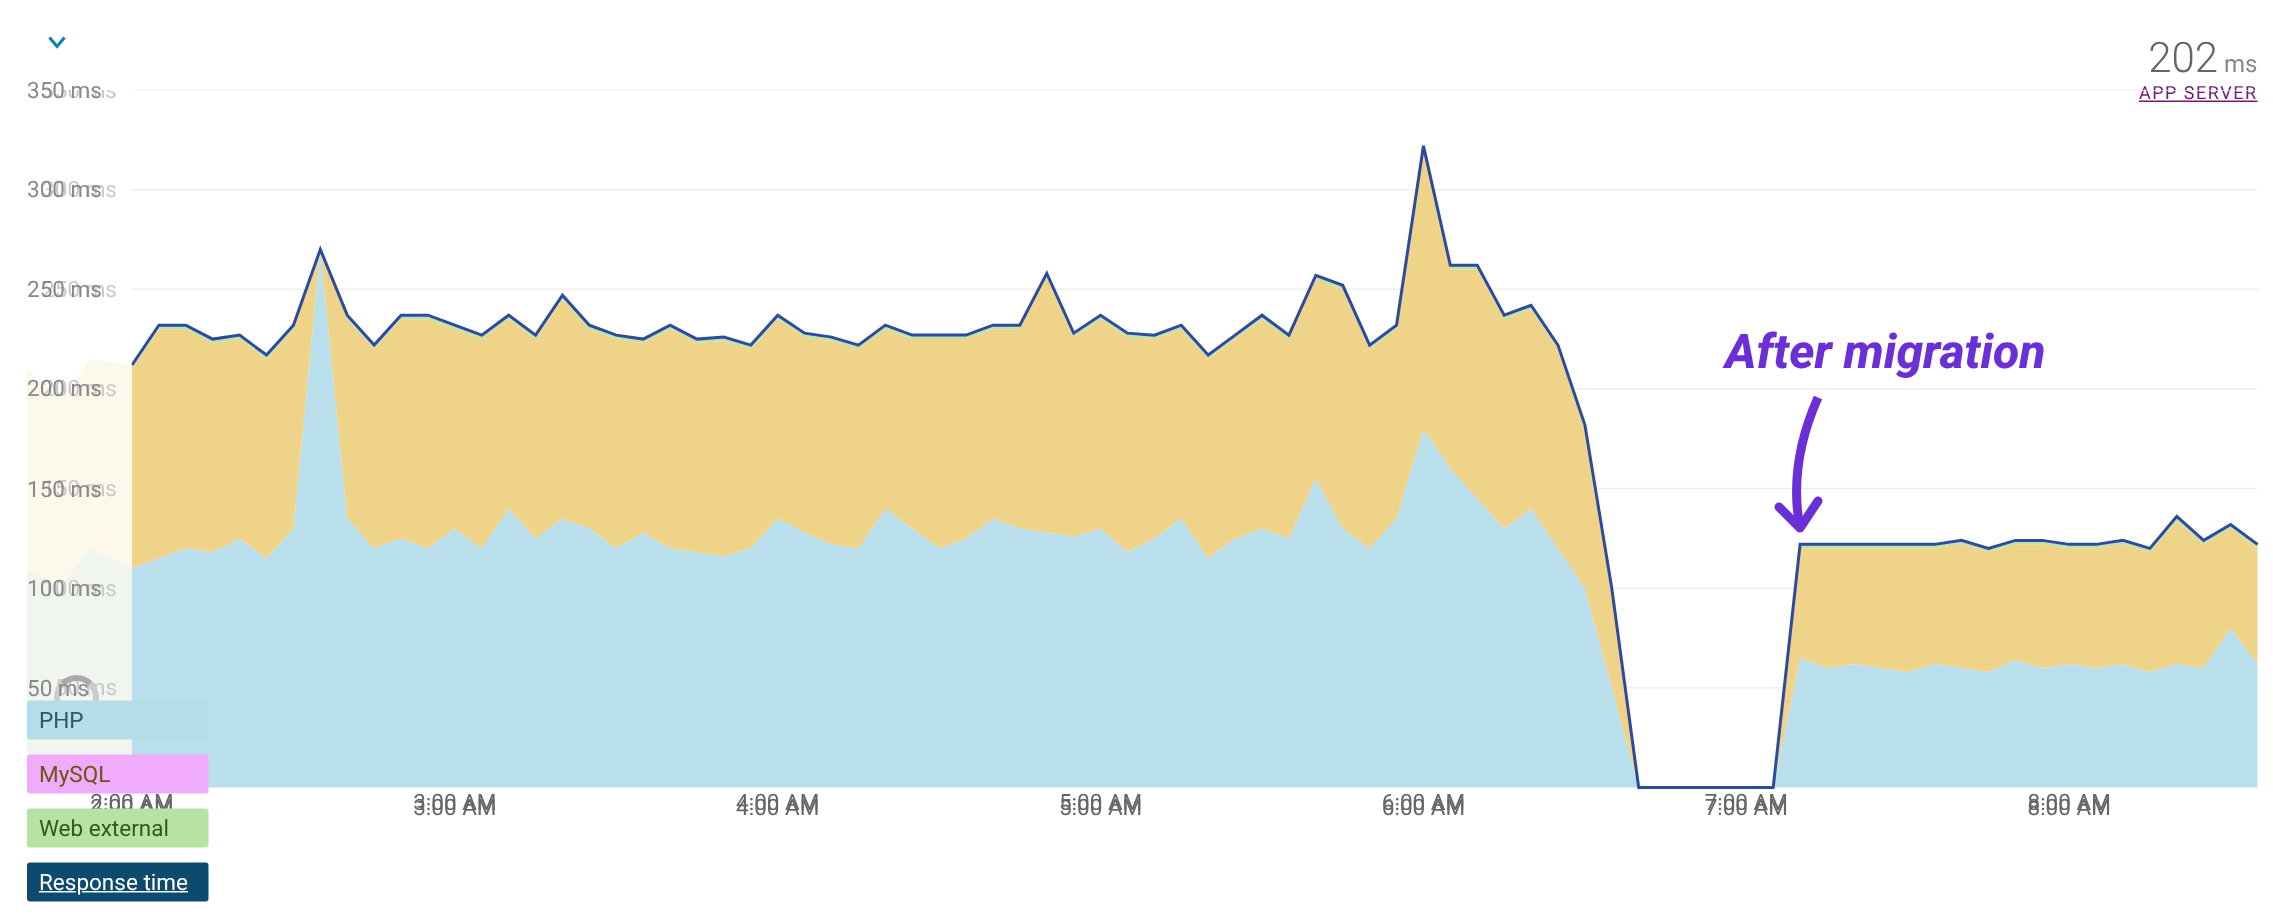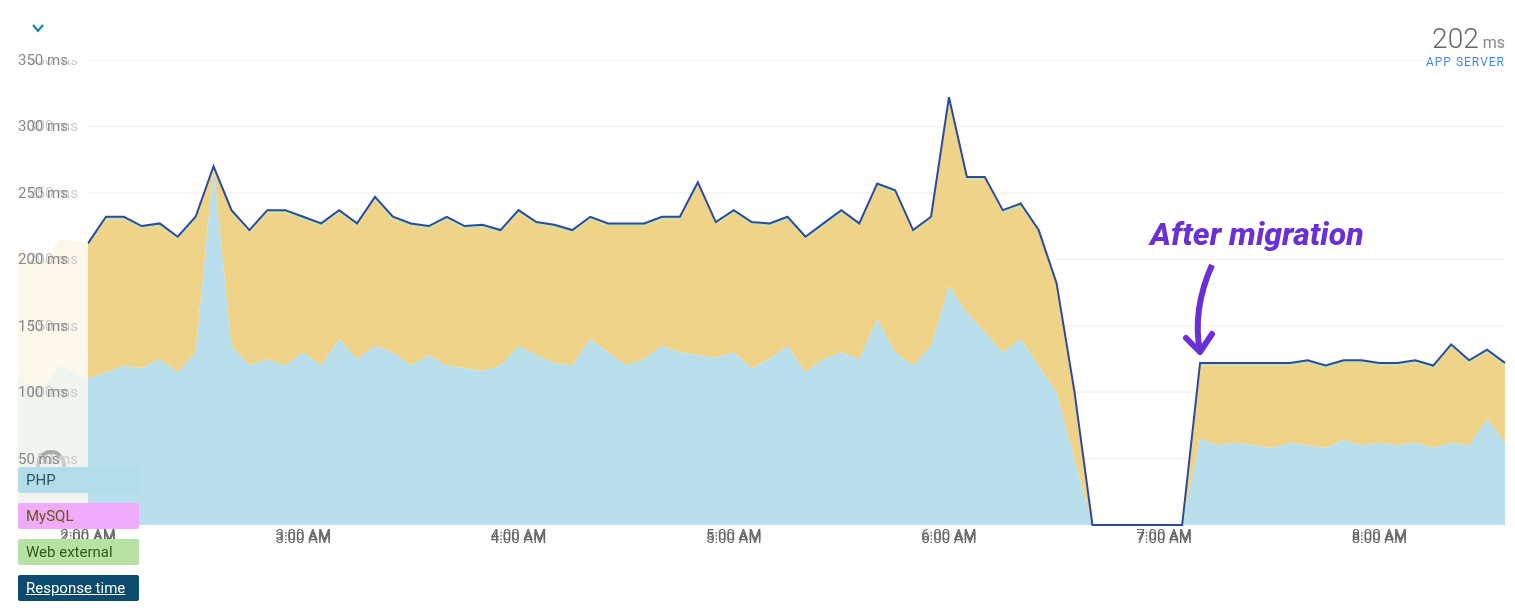--- a/index.html
+++ b/index.html
@@ -3,21 +3,21 @@
 <meta charset="utf-8">
 <style>
   html,body{margin:0;padding:0;font-family:-apple-system,BlinkMacSystemFont,"Segoe UI",Roboto,Helvetica,Arial,sans-serif;background:#fff;color:#333;}
   .wrap{position:relative;width:1515px;height:611px;box-sizing:border-box;}
   .title-row{position:absolute;left:30px;top:20px;display:flex;align-items:center;gap:14px;}
   .title{font-size:24px;color:#0d7fb0;font-weight:400;}
   .chev{color:#0d7fb0;}
   .metric{position:absolute;right:10px;top:22px;text-align:right;}
   .metric .val{font-size:28px;color:#666;font-weight:300;}
   .metric .unit{font-size:16px;color:#888;margin-left:4px;}
-  .metric .sub{font-size:12px;color:#3b82f6;letter-spacing:1px;}
+  .metric .sub{font-size:12px;color:#701a75;letter-spacing:1px;text-decoration:underline;}
   .plot{position:absolute;left:0;top:60px;width:1515px;height:480px;}  
   .legend{position:absolute;left:18px;bottom:10px;display:flex;gap:10px;font-size:15px;flex-direction:column;}
   .lg{display:flex;align-items:center;gap:8px;padding:4px 14px 4px 8px;border-radius:2px;}
   .annot{position:absolute;font-size:32px;font-weight:800;font-style:italic;color:#6b2fd6;}
   .arrow{position:absolute;}
   svg{display:block;}
   .loading-dot{position:absolute;left:36px;bottom:60px;width:22px;height:22px;border:4px solid #ccc;border-top-color:#aaa;border-radius:50%;}
 </style>
 </head>
 <body>

